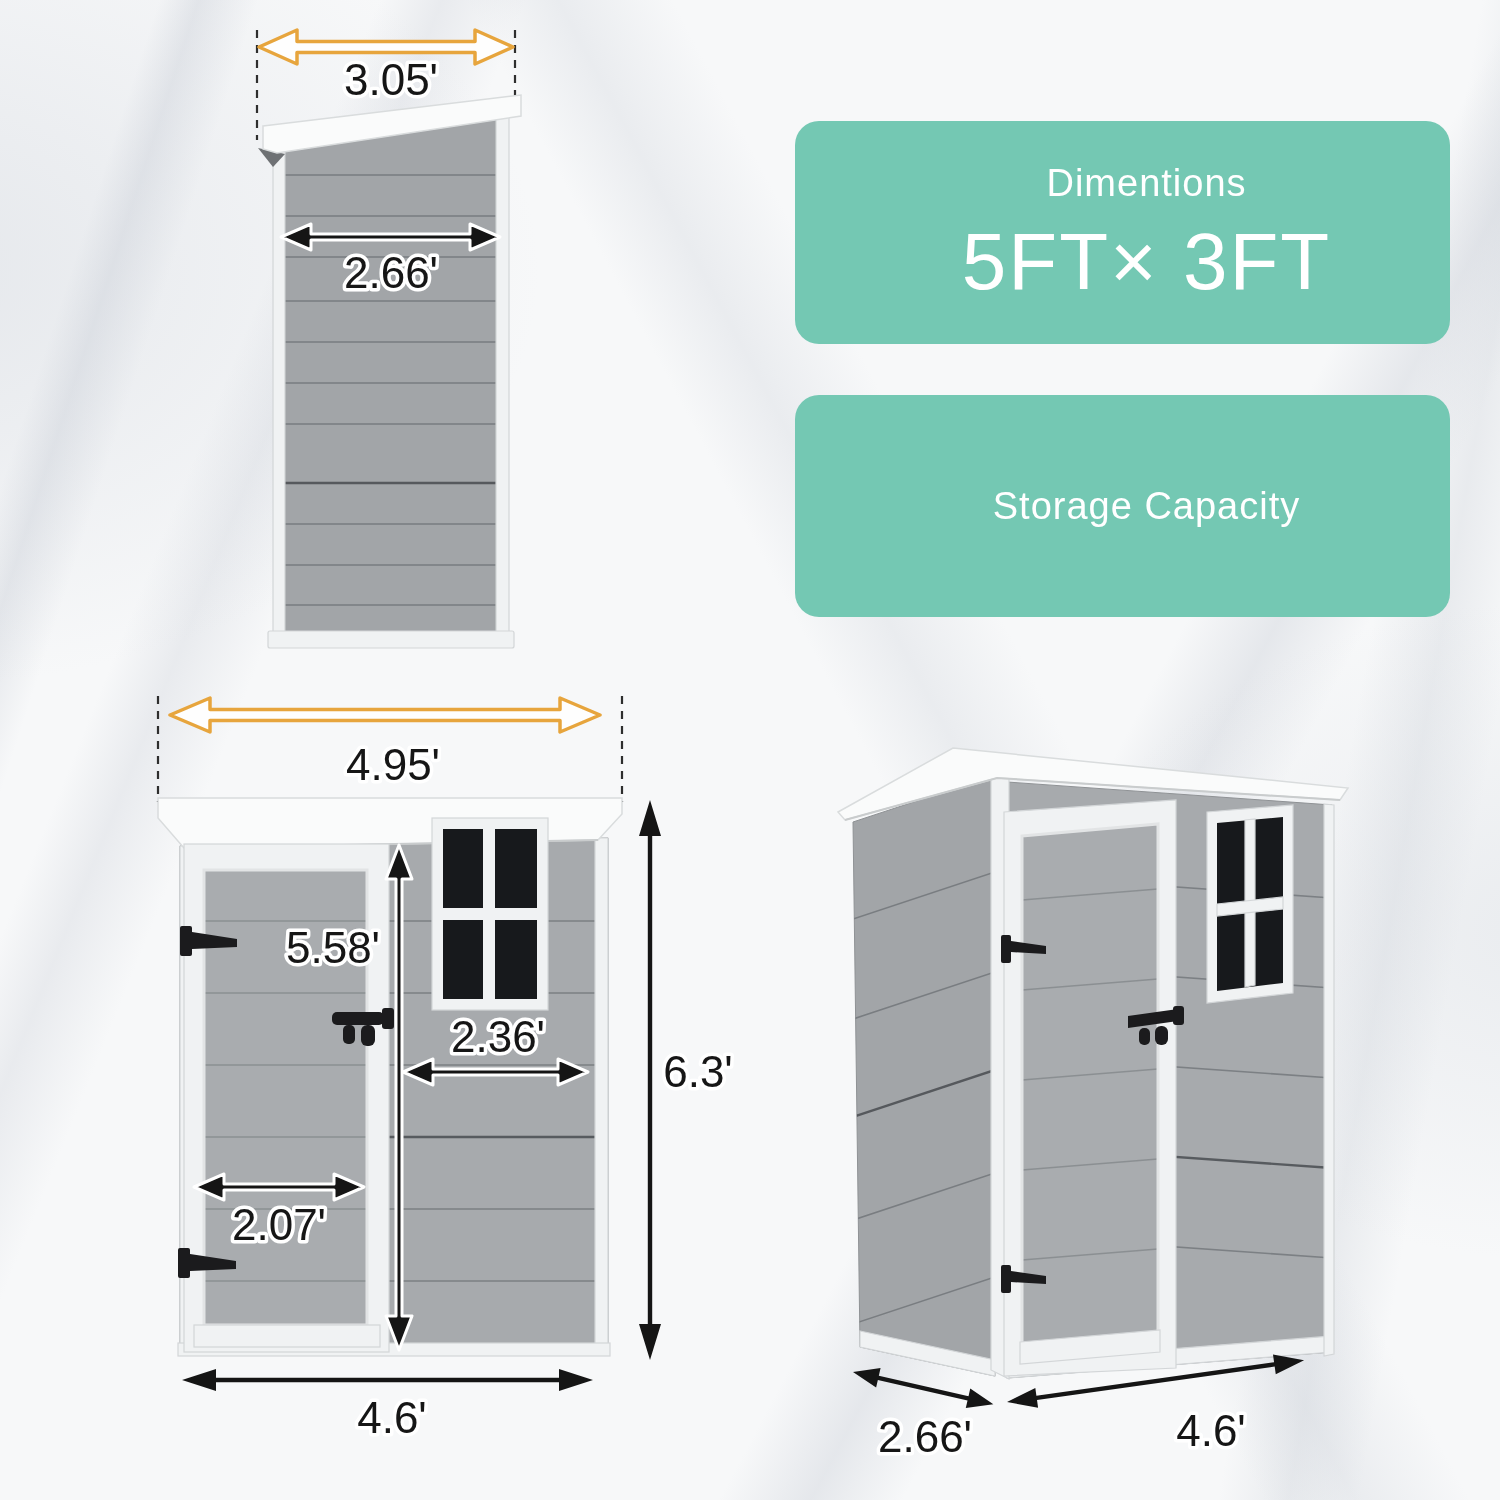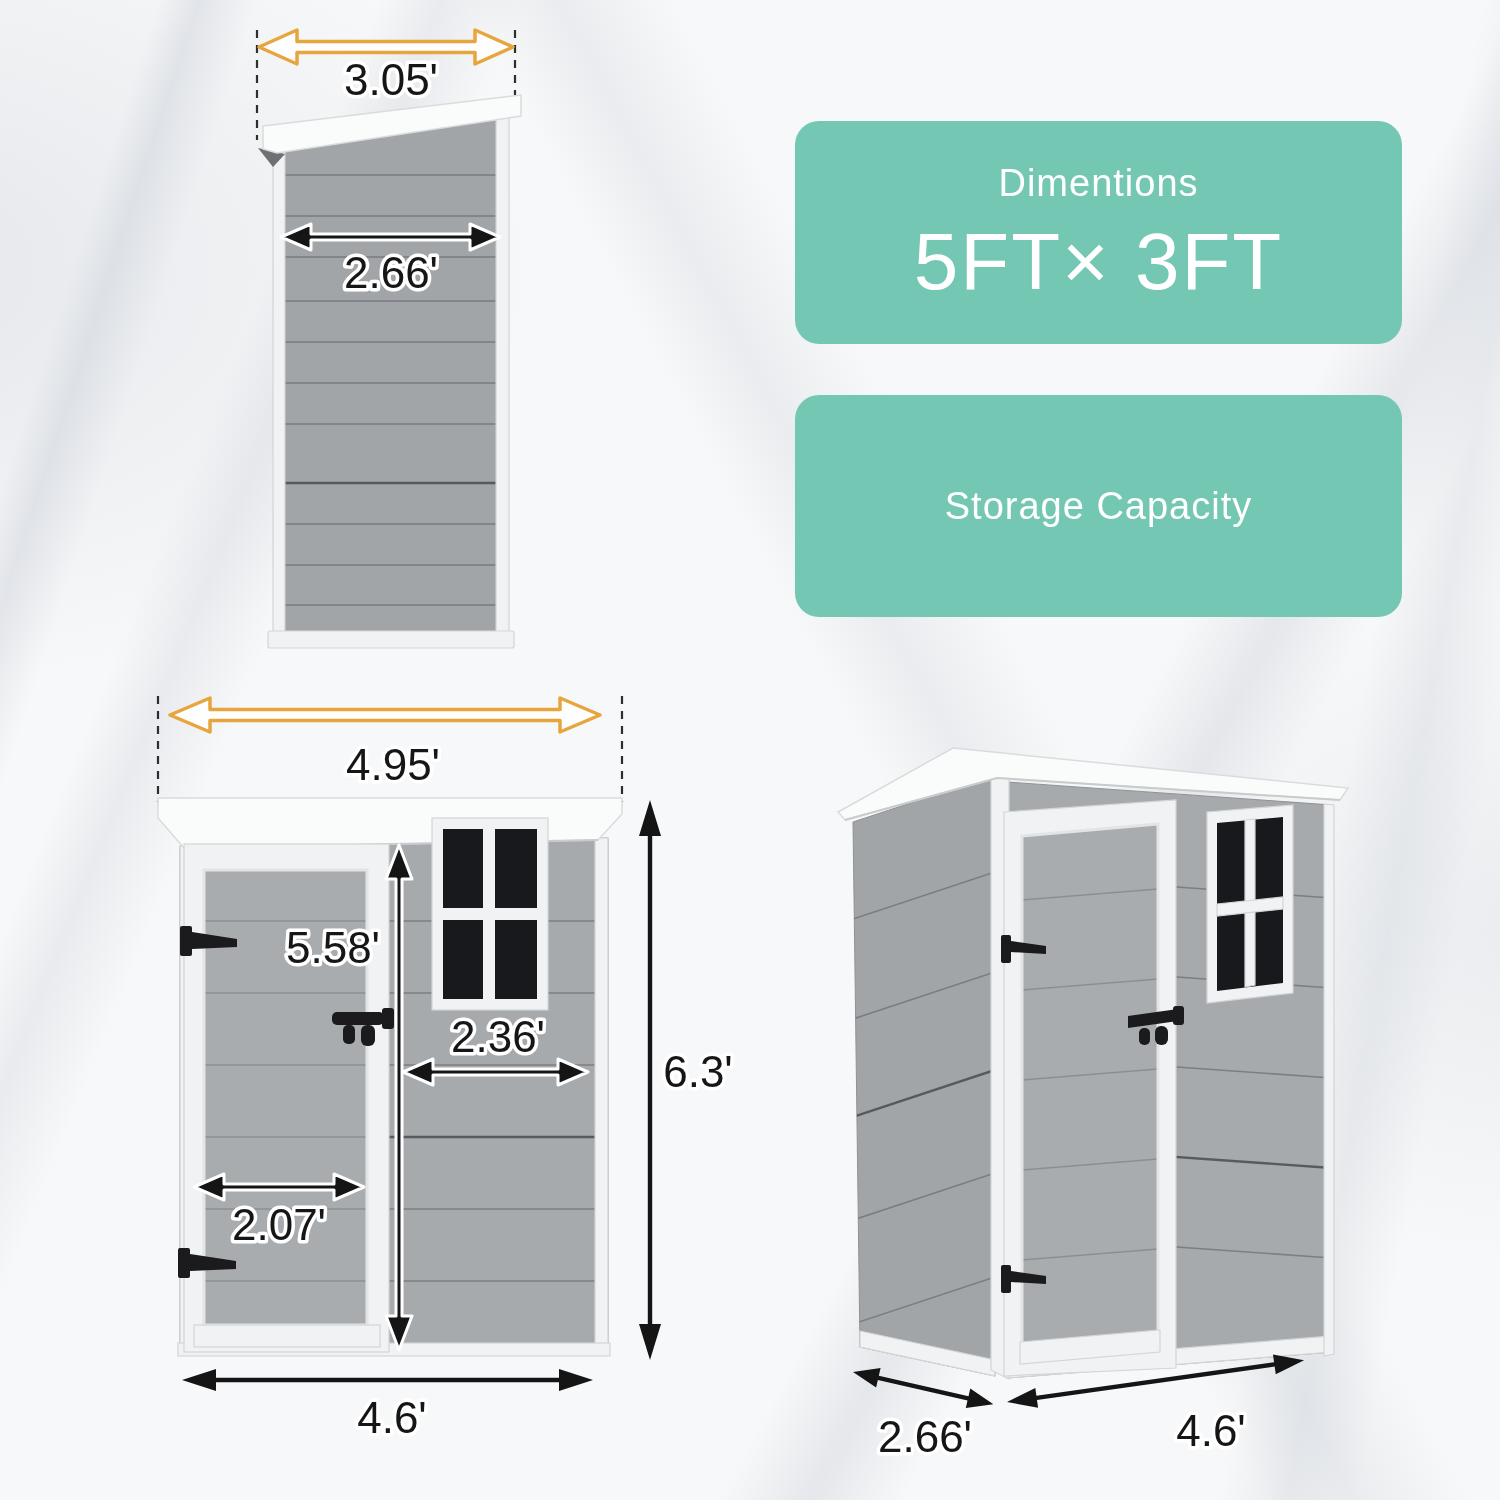--- a/index.html
+++ b/index.html
@@ -20,21 +20,21 @@
   }
   .view{position:absolute;}
   #side-view{left:228px;top:0px;}
   #front-view{left:140px;top:680px;}
   #perspective-view{left:810px;top:720px;}
 
   .badge{
     position:absolute;left:795px;width:607px;
     background:#74c8b3;border-radius:24px;color:#ffffff;
     display:flex;flex-direction:column;align-items:center;justify-content:center;
-    gap:20px;text-align:center;
+    gap:20px;text-align:center;padding-left:48px;
   }
   #badge-dimensions{top:121px;height:223px;}
   #badge-capacity{top:395px;height:222px;}
   .badge-title{font-size:38px;letter-spacing:1px;line-height:1;}
   .badge-value{font-size:80px;font-weight:normal;letter-spacing:2px;line-height:1;}
 
   
   .dim{
     font-family:"Liberation Sans", sans-serif;
     font-size:44px;fill:#161616;

